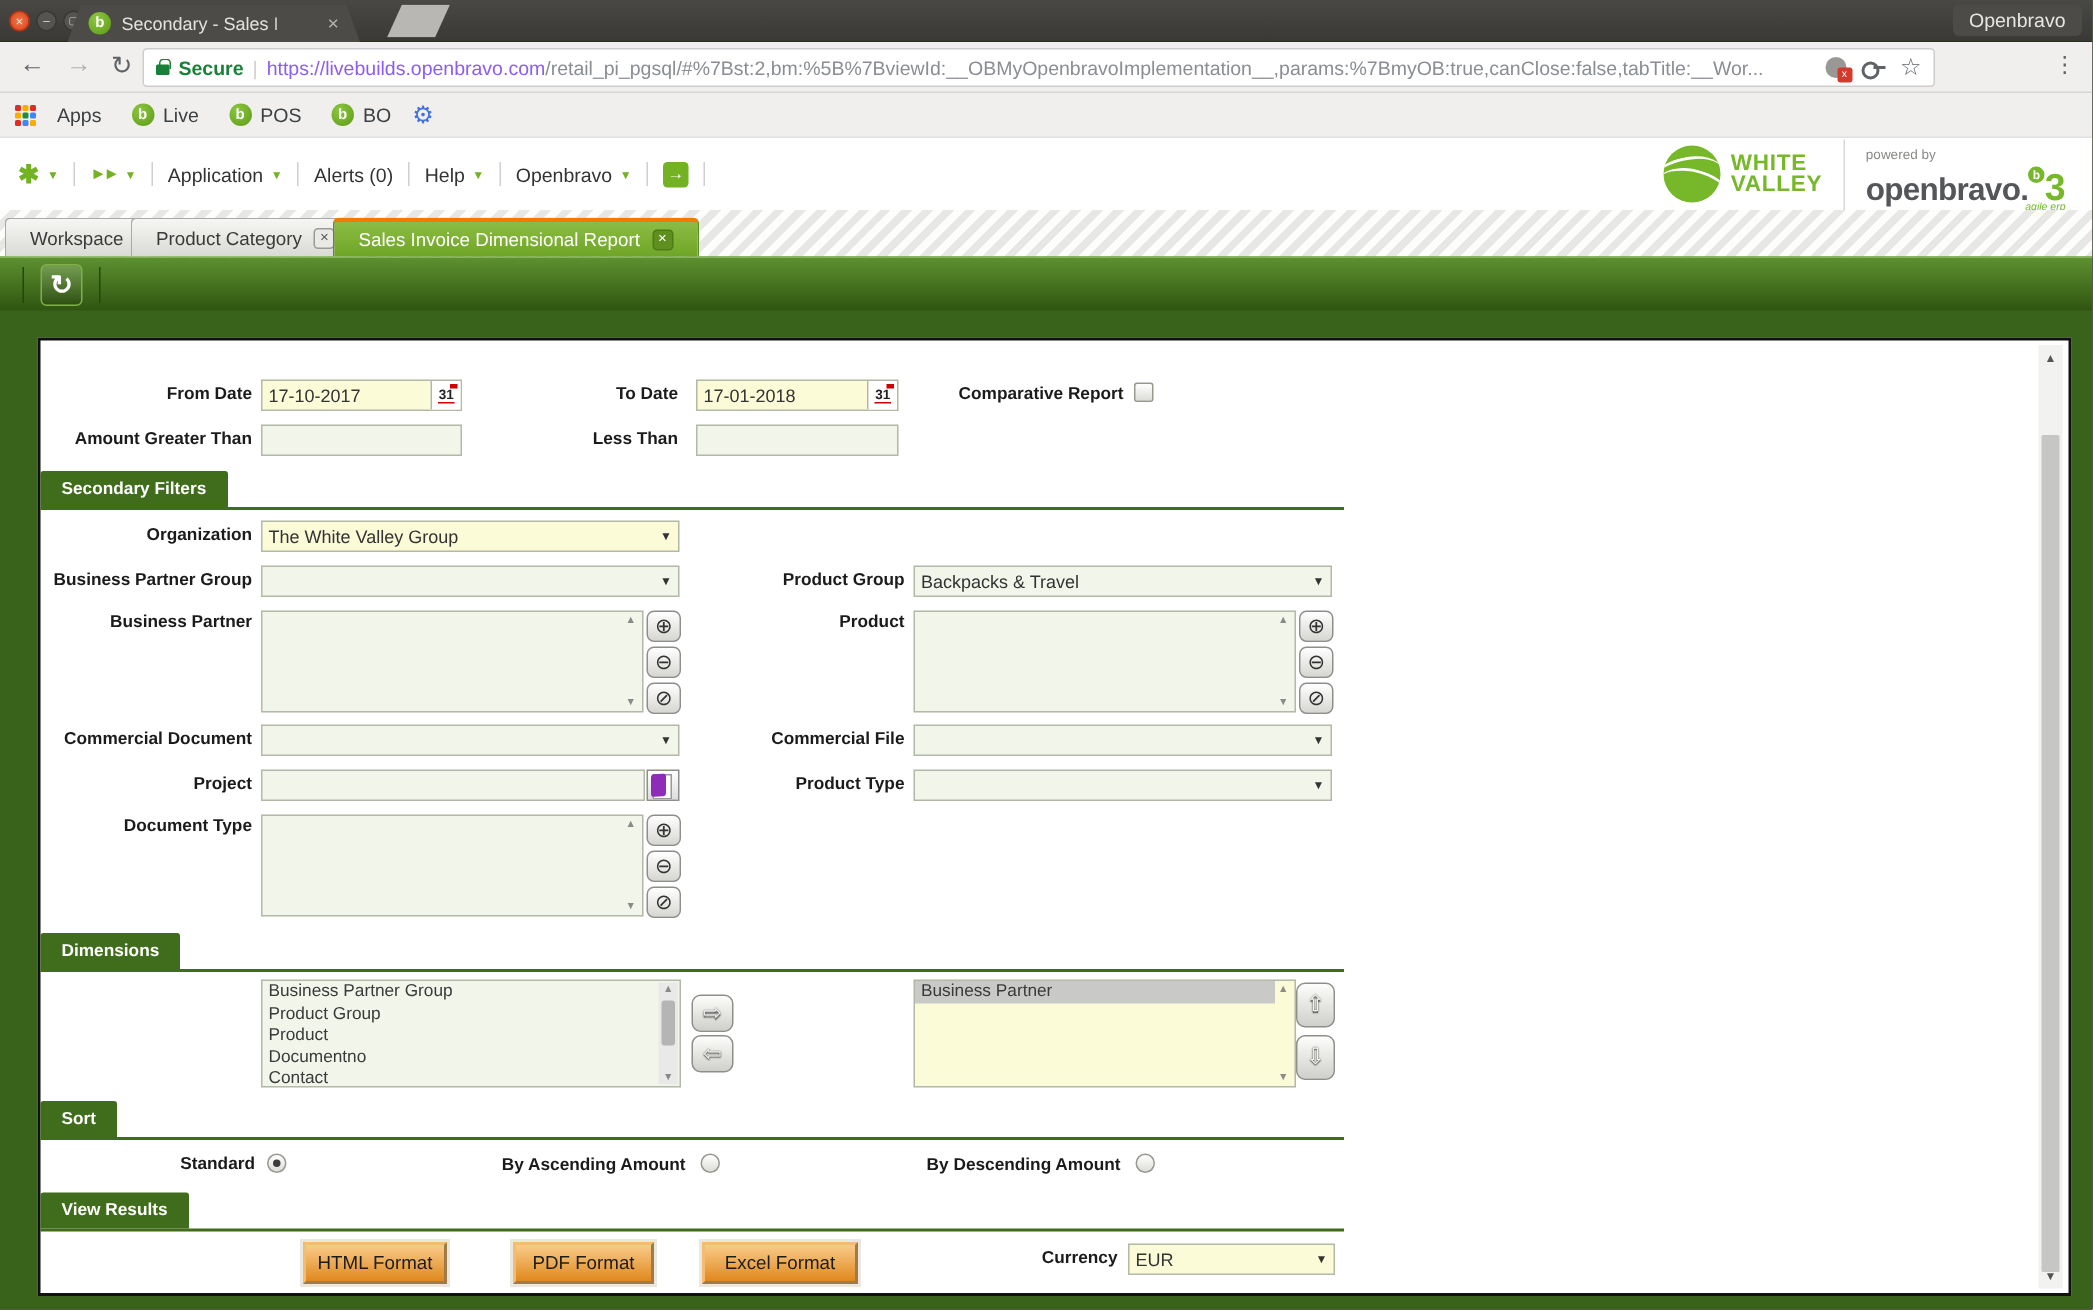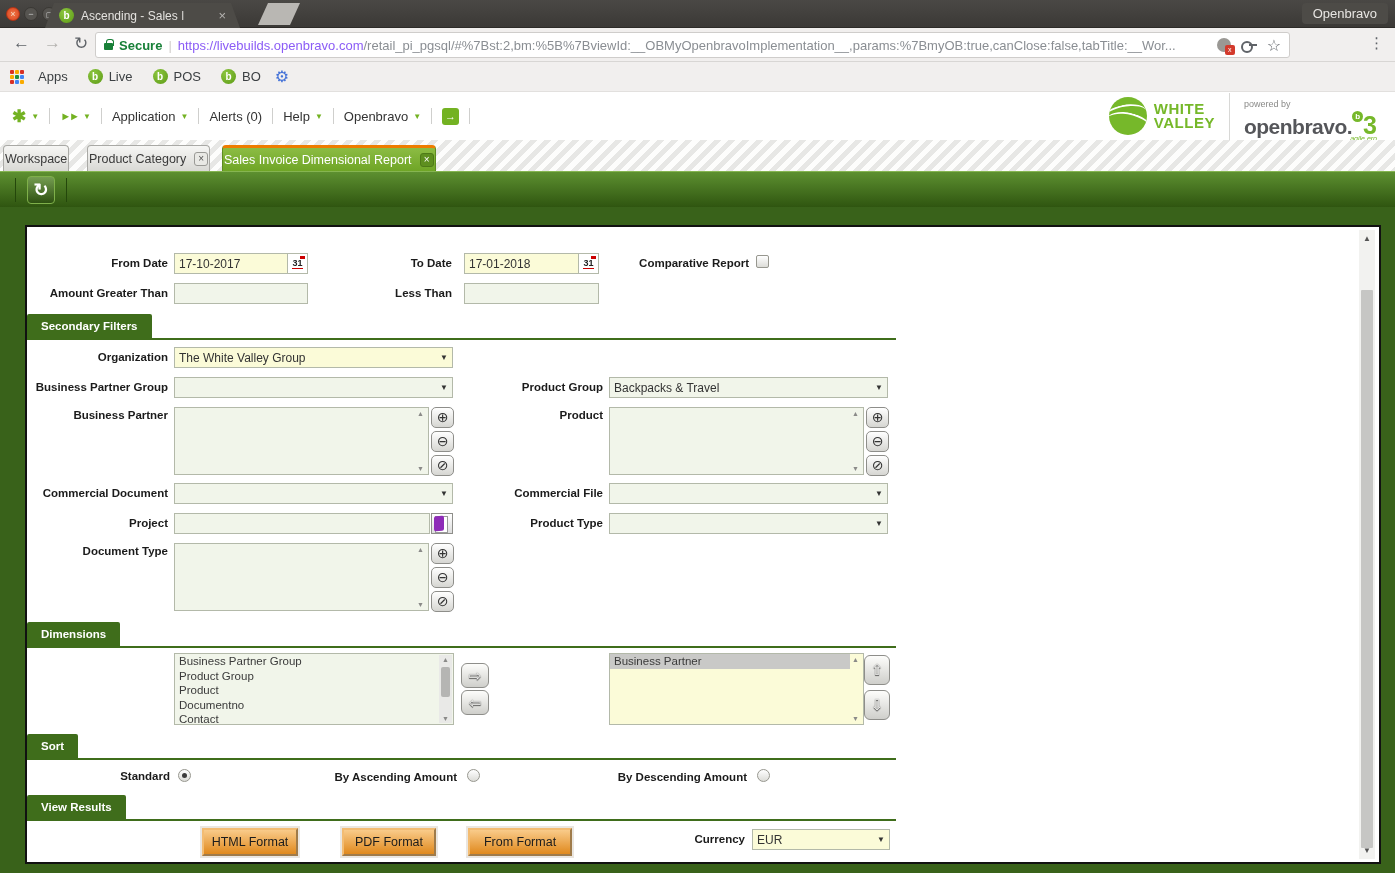--- a/index.html
+++ b/index.html
@@ -78,21 +78,21 @@
   .pb .brand { font-size:21px; font-weight:bold; color:#55565a; letter-spacing:-.5px; }
   .pb .b3 { font-size:25px; font-weight:bold; color:#76b82a; }
   .pb .bcirc { display:inline-block; width:11px; height:11px; border-radius:50%; background:#76b82a; color:#fff;
     font-size:8px; line-height:11px; text-align:center; vertical-align:top; font-weight:bold; }
   .pb .tagline { position:absolute; right:0; bottom:-2px; font-size:7px; font-style:italic; color:#76b82a; }
   
   .wtabs { position:absolute; left:0; top:140px; width:100%; height:31px;
     background:repeating-linear-gradient(135deg,#fdfdfc 0 5px,#e7e7e5 5px 10px); }
   .wtab { position:absolute; bottom:0; height:26px; border:1px solid #a9a9a5; border-bottom:none;
     border-radius:4px 4px 0 0; background:linear-gradient(#f6f6f4,#d9d9d5); color:#3a3a3a; font-size:12.5px;
-    display:flex; align-items:center; padding:0 1px; gap:8px; }
+    display:flex; align-items:center; padding:0 16px; gap:8px; }
   .wtab .x { width:14px; height:14px; border:1px solid #9a9a96; border-radius:3px; background:#e9e9e5;
     color:#555; font-size:10px; line-height:12px; text-align:center; }
   .wtab.active { background:linear-gradient(#8cbc44,#6fa526); border-color:#5d8c20; color:#fff;
     border-top:3px solid #ee7c00; font-weight:normal; }
   .wtab.active .x { background:#5e8f1f; border-color:#4e7a18; color:#fff; }
   
   .rtoolbar { position:absolute; left:0; top:171px; width:100%; height:36px;
     background:linear-gradient(#5d9030,#2f5510); border-top:1px solid #86b551; }
   .rtoolbar .tsep { position:absolute; top:6px; width:1px; height:24px; background:#24470b; }
   .refresh-btn { position:absolute; left:27px; top:4px; width:28px; height:28px; border:1px solid #7fb04a;
@@ -151,21 +151,21 @@
 <body>
 
 <div class="screen">
 
   <div class="titlebar">
     <div class="winbtn close"><span>×</span></div>
     <div class="winbtn min"><span>−</span></div>
     <div class="winbtn max"><span>▢</span></div>
     <div class="btab">
       <span class="favicon">b</span>
-      <span class="ttl">Ascending - Sales I</span>
+      <span class="ttl">Secondary - Sales I</span>
       <span class="tclose">×</span>
     </div>
     <div class="tabstub"></div>
     <div class="profile-chip">Openbravo</div>
   </div>
 
   <div class="chrome">
     <span class="navglyph" style="left:13px;">←</span>
     <span class="navglyph" style="left:44px;color:#b4b2af;">→</span>
     <span class="navglyph" style="left:74px;">↻</span>
@@ -421,21 +421,21 @@
     <div class="lbl" style="left:280px;top:544px;width:150px;">By Ascending Amount</div>
     <div class="radio" style="left:440px;top:542px;"></div>
     <div class="lbl" style="left:560px;top:544px;width:160px;">By Descending Amount</div>
     <div class="radio" style="left:730px;top:542px;"></div>
 
     <div class="section-tab" style="left:0;top:568px;">View Results</div>
     <div class="section-line" style="top:592px;"></div>
 
     <button class="obtn" style="left:175px;top:601px;width:96px;">HTML Format</button>
     <button class="obtn" style="left:315px;top:601px;width:94px;">PDF Format</button>
-    <button class="obtn" style="left:441px;top:601px;width:104px;">From Format</button>
+    <button class="obtn" style="left:441px;top:601px;width:104px;">Excel Format</button>
     <div class="lbl" style="left:560px;top:606px;width:158px;">Currency</div>
     <div class="sel yellow" style="left:725px;top:602px;width:138px;">
         <span>EUR</span>
         <span class="caret2">▼</span>
       </div>
 
     <div class="mainscroll">
       <span class="a" style="top:4px;">▲</span>
       <span class="th" style="top:60px;height:558px;"></span>
       <span class="a" style="bottom:4px;">▼</span>

